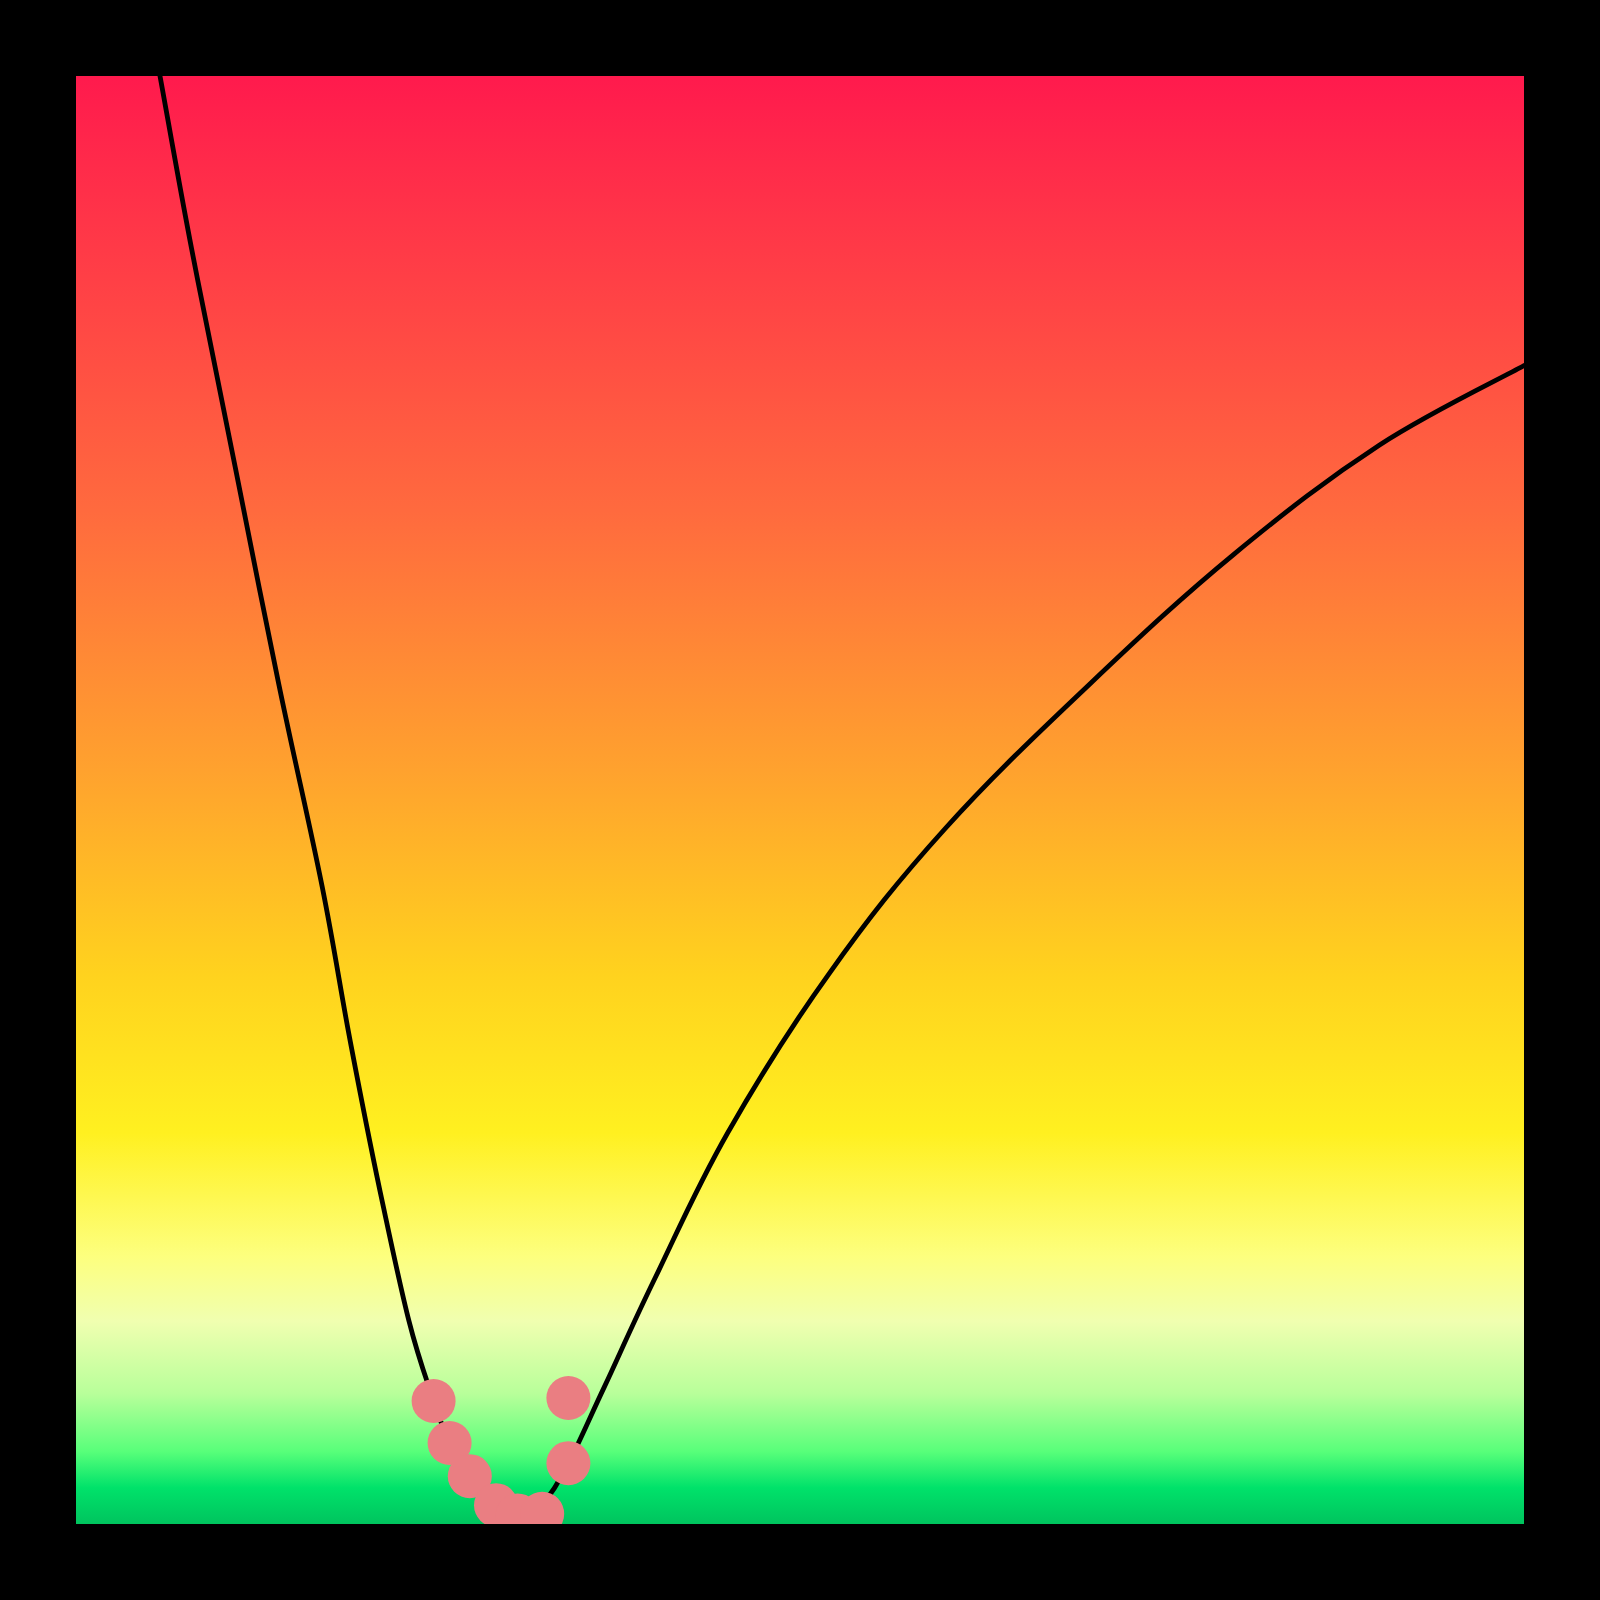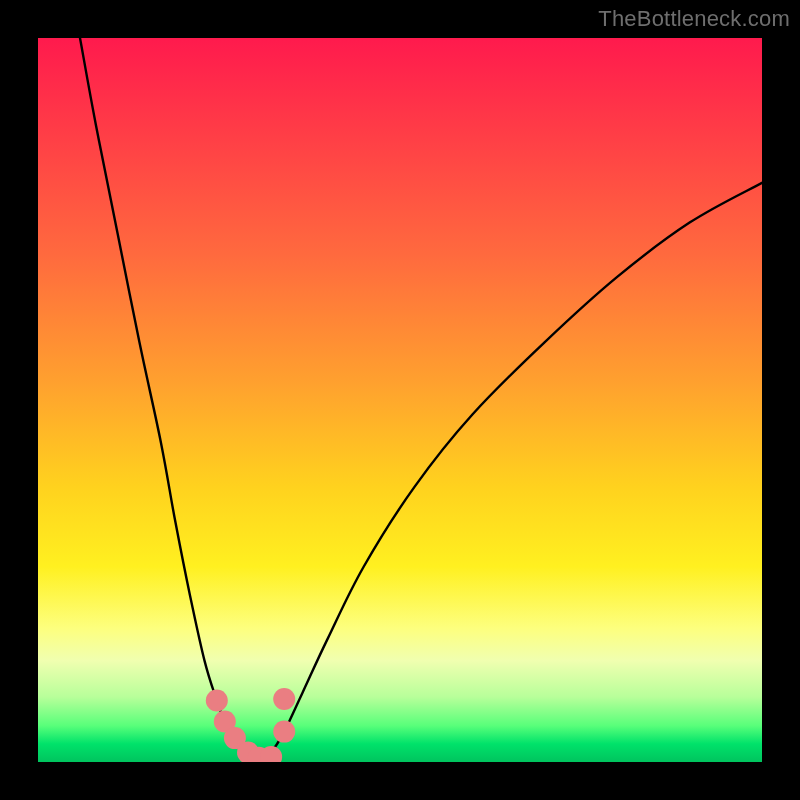--- a/index.html
+++ b/index.html
@@ -55,21 +55,20 @@
     left: 0;
     top: 0;
     width: 724px;
     height: 724px;
   }
 </style>
 </head>
 <body>
 
 <div class="frame">
-  <div class="watermark">TheBottleneck.com</div>
 
   <div class="plot-area">
     <svg class="curves" viewBox="0 0 724 724" preserveAspectRatio="none">
       <path id="left-curve" fill="none" stroke-width="2.4" stroke-linecap="round" stroke-linejoin="round" d="M 42.0 0.0 C 44.9 15.6 51.1 51.7 57.9 86.9 C 64.7 122.1 71.8 156.4 79.6 195.5 C 87.5 234.6 93.5 266.3 101.4 304.1 C 109.2 341.9 116.6 372.9 123.1 405.4 C 129.6 438.0 132.3 457.7 137.6 485.1 C 142.8 512.4 146.8 532.7 152.0 557.5 C 157.3 582.2 161.7 603.7 166.5 622.6 C 171.3 641.5 175.2 651.5 178.8 662.5 C 182.5 673.4 183.5 676.7 186.8 683.5 C 190.1 690.2 192.8 694.5 196.9 700.1 C 201.1 705.7 205.7 711.1 210.0 714.6 C 214.3 718.1 218.9 718.7 220.8 719.7" stroke="#000000"></path>
       <path id="right-curve" fill="none" stroke-width="2.4" stroke-linecap="round" stroke-linejoin="round" d="M 220.8 719.7 C 223.0 718.6 228.6 718.6 233.1 713.9 C 237.7 709.2 240.6 704.1 246.2 693.6 C 251.8 683.0 256.4 671.9 264.3 655.2 C 272.1 638.5 278.5 623.7 289.6 600.9 C 300.7 578.1 310.2 555.9 325.8 528.5 C 341.4 501.2 356.9 476.2 376.5 448.9 C 396.0 421.5 410.9 402.5 434.4 376.5 C 457.9 350.4 480.7 328.8 506.8 304.1 C 532.9 279.3 553.1 260.4 579.2 238.9 C 605.3 217.4 625.5 201.6 651.6 184.6 C 677.7 167.7 711.0 152.0 724.0 144.8" stroke="#000000"></path>
       <g id="dots">
           <circle cx="178.8" cy="662.5" r="11" fill="#ea7e82"></circle>
           <circle cx="186.8" cy="683.5" r="11" fill="#ea7e82"></circle>
           <circle cx="196.9" cy="700.1" r="11" fill="#ea7e82"></circle>
           <circle cx="210.0" cy="714.6" r="11" fill="#ea7e82"></circle>

